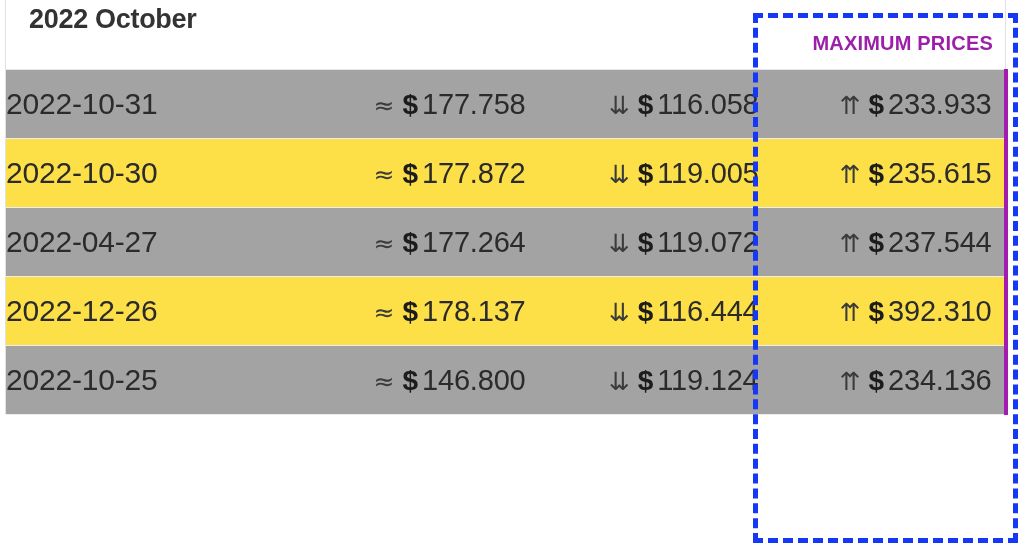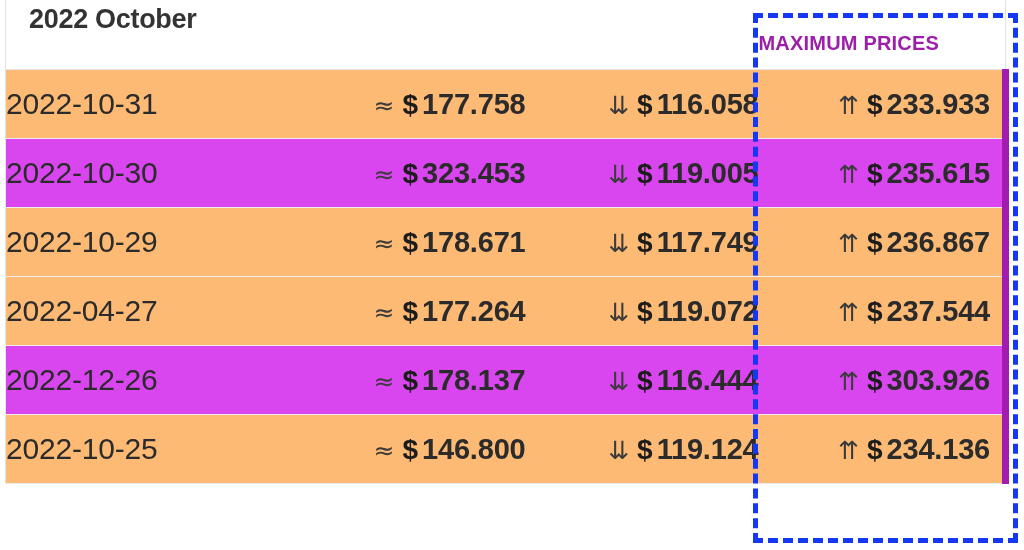--- a/index.html
+++ b/index.html
@@ -62,40 +62,40 @@
     padding: 2px 0 0 23px;
     line-height: 34px;
     white-space: nowrap;
   }
 
   .max-label {
     font-size: 20px;
     font-weight: bold;
     color: #9c1faa;
     letter-spacing: 0.2px;
-    text-align: left;
+    text-align: right;
     padding: 31px 12px 0 0;
     line-height: 24px;
     white-space: nowrap;
   }
 
   
   .price-table tbody tr { height: 68px; }
   .price-table tbody td {
     height: 68px;
     padding: 0;
     border-top: 1px solid #ededed;
     border-bottom: 1px solid #ededed;
     vertical-align: middle;
-    background: #d946ef;
-  }
-  .price-table tbody tr.alt td { background: #fdba74; }
+    background: #fde047;
+  }
+  .price-table tbody tr.alt td { background: #a3a3a3; }
 
   .price-table tbody td.edge-l { border-left: 1px solid #e2e2e2; }
-  .price-table tbody td.edge-r { border-right: 7px solid #a21caf; }
+  .price-table tbody td.edge-r { border-right: 4px solid #a21caf; }
 
   .cell-date {
     font-size: 30px;
     color: #2b2b2b;
     padding-left: 20px;
     letter-spacing: -0.2px;
     white-space: nowrap;
   }
 
   .cell-num {
@@ -114,21 +114,21 @@
     margin-right: 8px;
     font-family: "DejaVu Sans", sans-serif;
   }
   .cur {
     font-weight: bold;
     font-size: 28px;
     color: #1c1c1c;
     margin-right: 4px;
   }
   .amt {
-    font-weight: bold;
+    font-weight: normal;
     font-size: 29px;
     color: #2b2b2b;
     letter-spacing: -0.2px;
     margin-top: 33px;
   }
 
   
   .annot-box {
     position: absolute;
     left: 753px;
@@ -168,41 +168,35 @@
 
     <tbody id="table-body">
         <tr class="alt">
           <td class="cell-date edge-l">2022-10-31</td>
           <td class="cell-num"><span class="sym">≈</span><span class="cur">$</span><span class="amt">177.758</span></td>
           <td class="cell-num"><span class="sym">⇊</span><span class="cur">$</span><span class="amt">116.058</span></td>
           <td class="cell-num max-col edge-r"><span class="sym">⇈</span><span class="cur">$</span><span class="amt">233.933</span></td>
         </tr>
         <tr>
           <td class="cell-date edge-l">2022-10-30</td>
-          <td class="cell-num"><span class="sym">≈</span><span class="cur">$</span><span class="amt">323.453</span></td>
+          <td class="cell-num"><span class="sym">≈</span><span class="cur">$</span><span class="amt">177.872</span></td>
           <td class="cell-num"><span class="sym">⇊</span><span class="cur">$</span><span class="amt">119.005</span></td>
           <td class="cell-num max-col edge-r"><span class="sym">⇈</span><span class="cur">$</span><span class="amt">235.615</span></td>
-        </tr>
-        <tr class="alt">
-          <td class="cell-date edge-l">2022-10-29</td>
-          <td class="cell-num"><span class="sym">≈</span><span class="cur">$</span><span class="amt">178.671</span></td>
-          <td class="cell-num"><span class="sym">⇊</span><span class="cur">$</span><span class="amt">117.749</span></td>
-          <td class="cell-num max-col edge-r"><span class="sym">⇈</span><span class="cur">$</span><span class="amt">236.867</span></td>
         </tr>
         <tr class="alt">
           <td class="cell-date edge-l">2022-04-27</td>
           <td class="cell-num"><span class="sym">≈</span><span class="cur">$</span><span class="amt">177.264</span></td>
           <td class="cell-num"><span class="sym">⇊</span><span class="cur">$</span><span class="amt">119.072</span></td>
           <td class="cell-num max-col edge-r"><span class="sym">⇈</span><span class="cur">$</span><span class="amt">237.544</span></td>
         </tr>
         <tr>
           <td class="cell-date edge-l">2022-12-26</td>
           <td class="cell-num"><span class="sym">≈</span><span class="cur">$</span><span class="amt">178.137</span></td>
           <td class="cell-num"><span class="sym">⇊</span><span class="cur">$</span><span class="amt">116.444</span></td>
-          <td class="cell-num max-col edge-r"><span class="sym">⇈</span><span class="cur">$</span><span class="amt">303.926</span></td>
+          <td class="cell-num max-col edge-r"><span class="sym">⇈</span><span class="cur">$</span><span class="amt">392.310</span></td>
         </tr>
         <tr class="alt">
           <td class="cell-date edge-l">2022-10-25</td>
           <td class="cell-num"><span class="sym">≈</span><span class="cur">$</span><span class="amt">146.800</span></td>
           <td class="cell-num"><span class="sym">⇊</span><span class="cur">$</span><span class="amt">119.124</span></td>
           <td class="cell-num max-col edge-r"><span class="sym">⇈</span><span class="cur">$</span><span class="amt">234.136</span></td>
         </tr>
       </tbody>
   </table>
 

